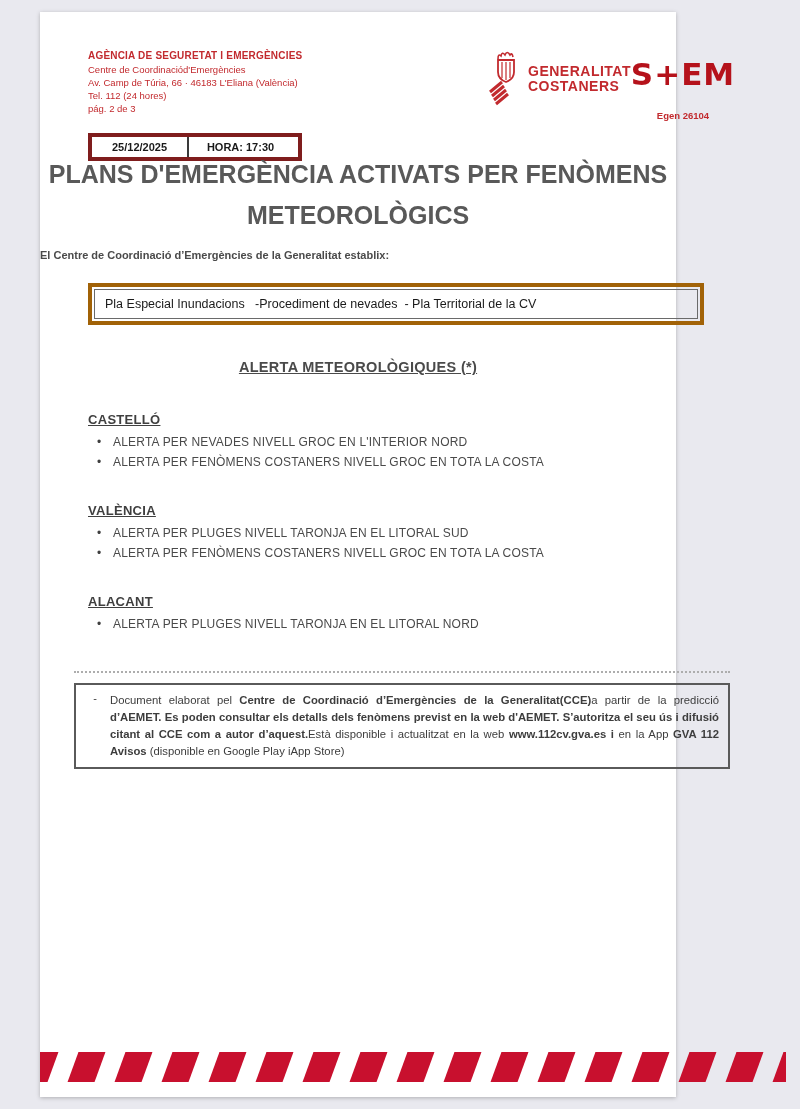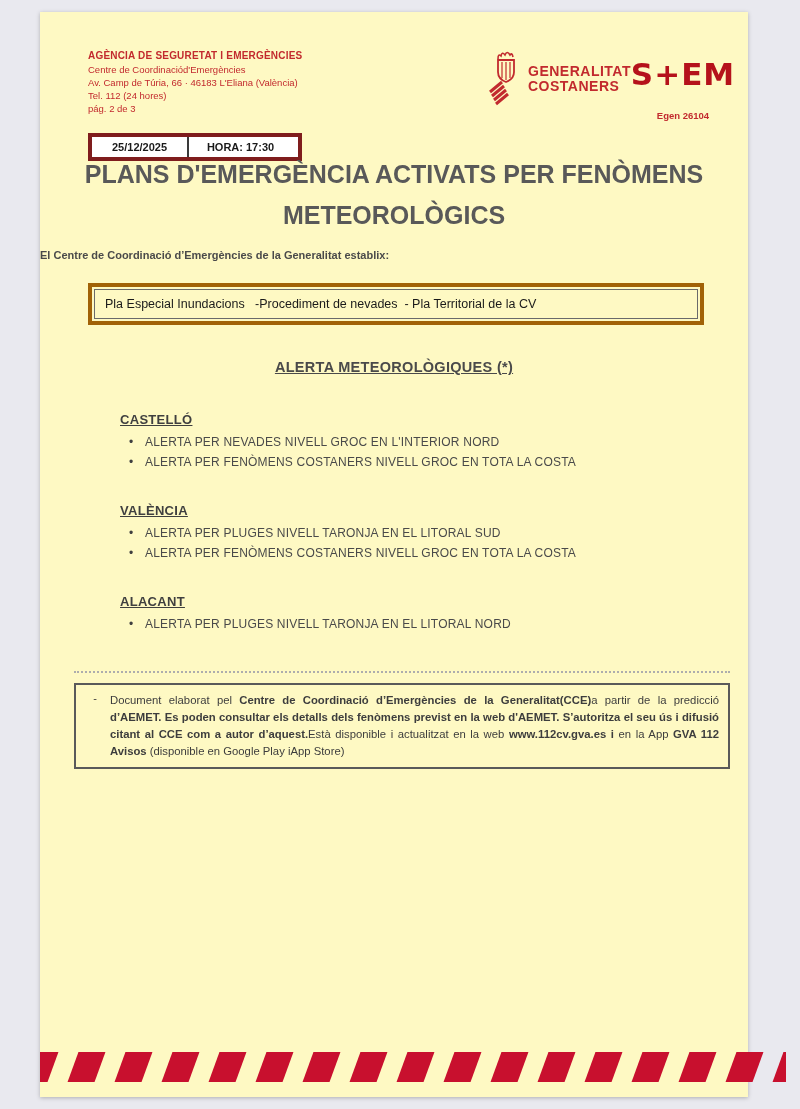--- a/index.html
+++ b/index.html
@@ -4,22 +4,22 @@
 <style>
   * { margin:0; padding:0; box-sizing:border-box; }
   html,body { width:800px; height:1109px; }
   body {
     background:#e9e9ef;
     font-family:"Liberation Sans", sans-serif;
     position:relative;
     overflow:hidden;
   }
   .sheet {
-    position:absolute; left:40px; top:12px; width:708px; height:1085px;
-    background:#fef9c3;
+    position:absolute; left:40px; top:12px; width:636px; height:1085px;
+    background:#ffffff;
     box-shadow:0 1px 4px rgba(0,0,0,0.25);
   }
   
   .header-left { position:absolute; left:48px; top:38px; color:#c22a2e; }
   .agency-name { font-size:10px; font-weight:bold; letter-spacing:0.2px; margin-bottom:2px; }
   .addr-line { font-size:9.5px; line-height:13px; }
   .datetime-table { display:flex; margin-top:18px; border:4px solid #7f1d1d; background:#fff; }
   .datetime-cell {
     font-size:11px; font-weight:bold; color:#1a1a1a;
     padding:4px 0; text-align:center;
@@ -53,21 +53,21 @@
     border:1px solid #6a6a6a; padding:7px 10px;
     font-size:12.5px; color:#1a1a1a; white-space:pre-wrap;
   }
 
   
   .alerts-heading {
     position:absolute; left:0; top:347px; width:100%;
     text-align:center; color:#4a4a4a; font-weight:bold; font-size:14.5px;
     text-decoration:underline; letter-spacing:0.3px;
   }
-  .alerts { position:absolute; left:48px; top:400px; width:620px;margin-left:32px; }
+  .alerts { position:absolute; left:48px; top:400px; width:620px; }
   .province-section { margin-bottom:31px; }
   .province-name {
     font-size:13px; font-weight:bold; color:#3f3f3f;
     text-decoration:underline; margin-bottom:5px; letter-spacing:0.3px;
   }
   .alert-row { display:flex; line-height:20px; }
   .bullet-dot { width:16px; margin-left:9px; color:#3f3f3f; font-size:12px; }
   .alert-text { font-size:12px; color:#4a4a4a; letter-spacing:0.2px; }
 
   

